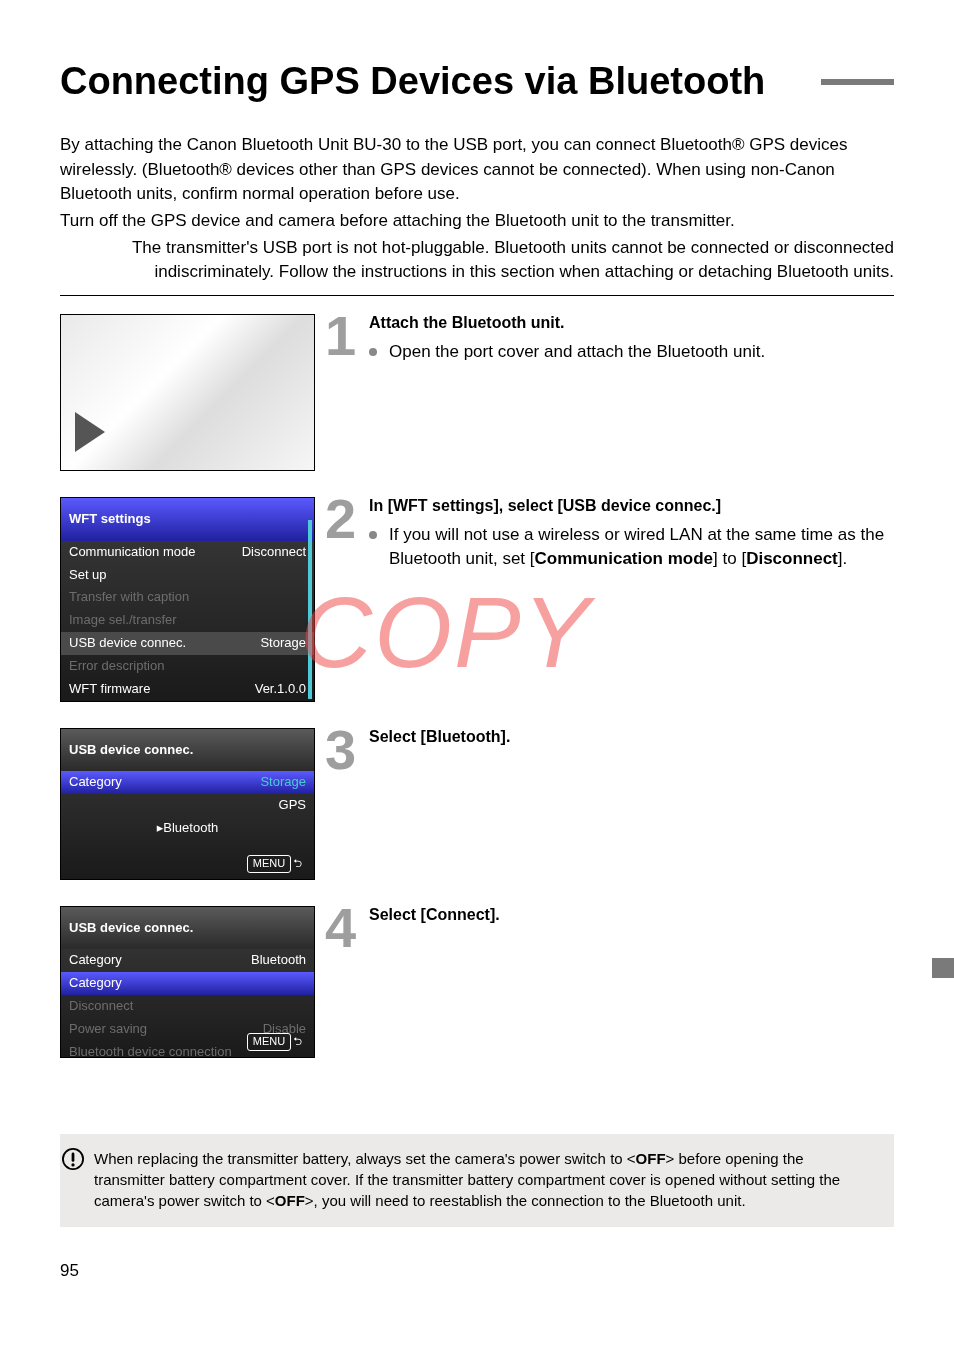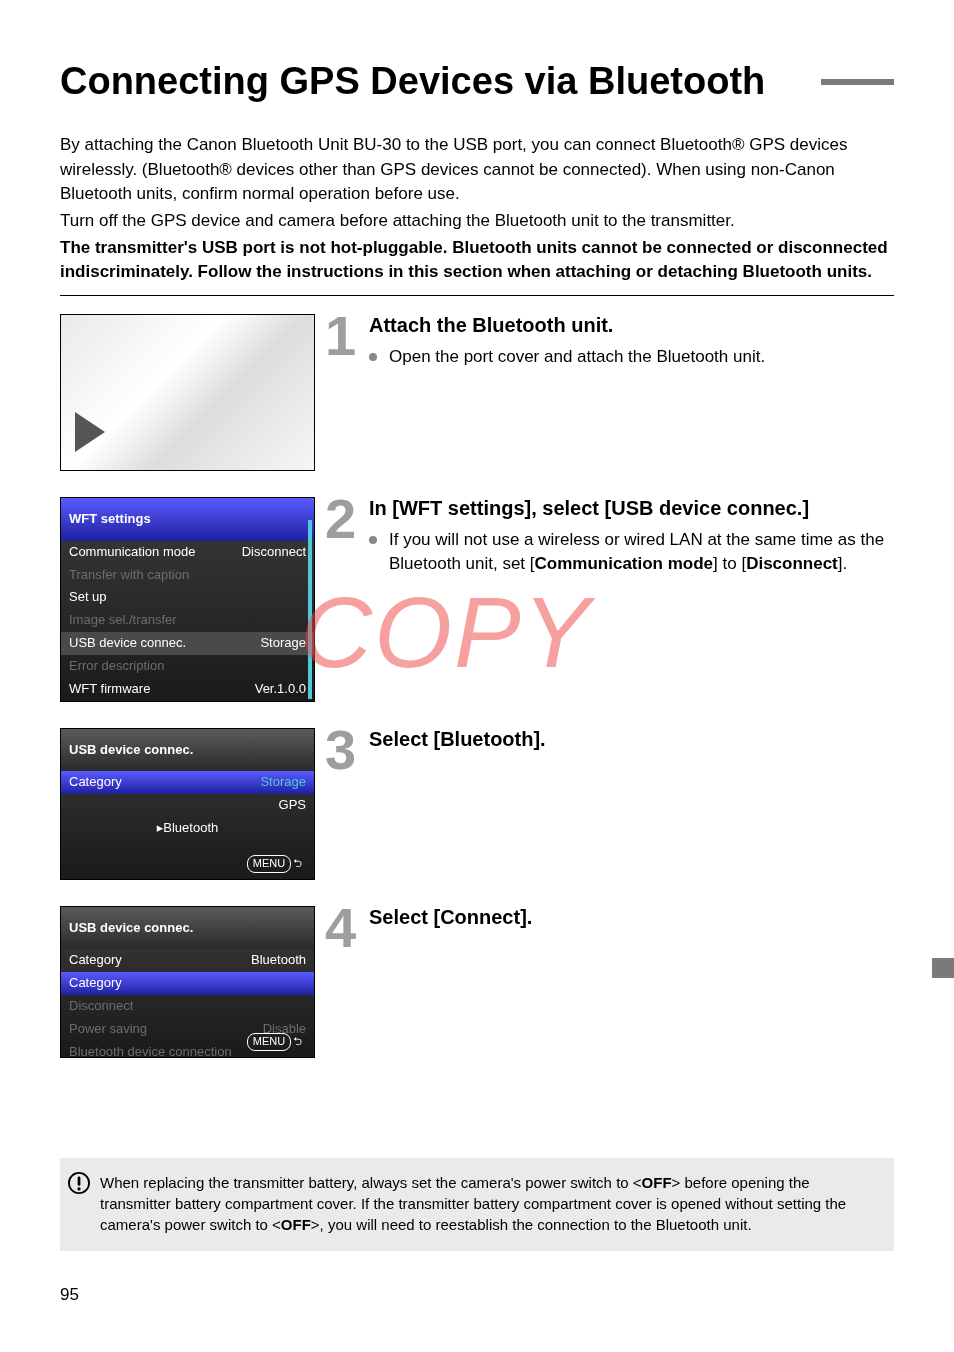--- a/index.html
+++ b/index.html
@@ -30,21 +30,21 @@
     flex: 1;
     height: 6px;
     background: #7a7a7a;
     margin-left: 15px;
   }
   .intro p {
     font-size: 17px;
     line-height: 1.45;
     margin: 0 0 2px 0;
   }
-  .intro .bold { font-weight: bold; }
+  .intro .bold { font-weight: normal; text-align: right; }
   .hr {
     border-top: 1px solid #000;
     margin: 10px 0 18px 0;
   }
   .step {
     display: flex;
     align-items: flex-start;
     margin-bottom: 26px;
   }
   .thumb-col {
@@ -57,21 +57,21 @@
     font-weight: bold;
     color: #9e9e9e;
     line-height: 1;
     width: 40px;
     flex: 0 0 40px;
     margin-right: 4px;
     margin-top: -6px;
   }
   .text-col { flex: 1; }
   .step-title {
-    font-size: 20px;
+    font-size: 16px;
     font-weight: bold;
     margin: 0 0 8px 0;
   }
   .bullet-row {
     display: flex;
     align-items: flex-start;
     font-size: 17px;
     line-height: 1.45;
     margin-bottom: 4px;
   }
@@ -127,40 +127,40 @@
   }
   .menu-footer {
     text-align:right;
     padding:2px 6px;
     font-size:11px;
     color:#fff;
   }
   .menu-footer span {
     display:inline-block;
     border:1px solid #fff;
-    border-radius:8px;
+    border-radius:3px;
     padding:0 5px;
     margin-right:2px;
   }
   .copy-water {
     position:absolute;
     left:300px; top:575px;
     font-size:100px;
     font-weight:normal;
     color:#ef4444;
     opacity:0.5;
     transform:rotate(0deg);
     font-style:italic;
     letter-spacing:2px;
     pointer-events:none;
   }
   .note-box {
-    margin-top:100px;
+    margin-top:76px;
     background:#eceae8;
-    padding:14px 18px 16px 8px;
+    padding:14px 18px 16px 2px;
     display:flex;
     align-items:flex-start;
   }
   .note-icon {
     width:22px;height:22px;
     flex:0 0 22px;
     margin-right:10px;
   }
   .note-text {
     font-size:15px;
@@ -214,25 +214,25 @@
   </div>
 
   <div class="step">
     <div class="thumb-col">
       <div class="menu">
         <div class="menu-title">WFT settings</div>
         <div class="menu-row">
             <span>Communication mode</span>
             <span>Disconnect</span>
           </div>
-        <div class="menu-row dim">
-            <span>Transfer with caption</span>
-          </div>
         <div class="menu-row">
             <span>Set up</span>
+          </div>
+        <div class="menu-row dim">
+            <span>Transfer with caption</span>
           </div>
         <div class="menu-row dim">
             <span>Image sel./transfer</span>
           </div>
         <div class="menu-row" style="background:#4a4a4a;">
             <span>USB device connec.</span>
             <span>Storage</span>
           </div>
         <div class="menu-row dim">
             <span>Error description</span>

